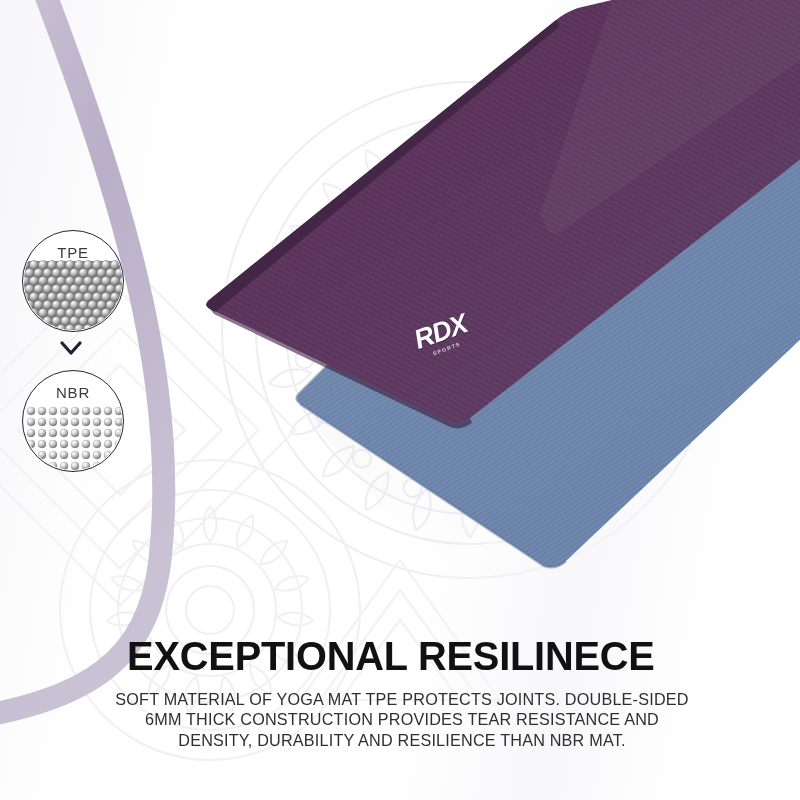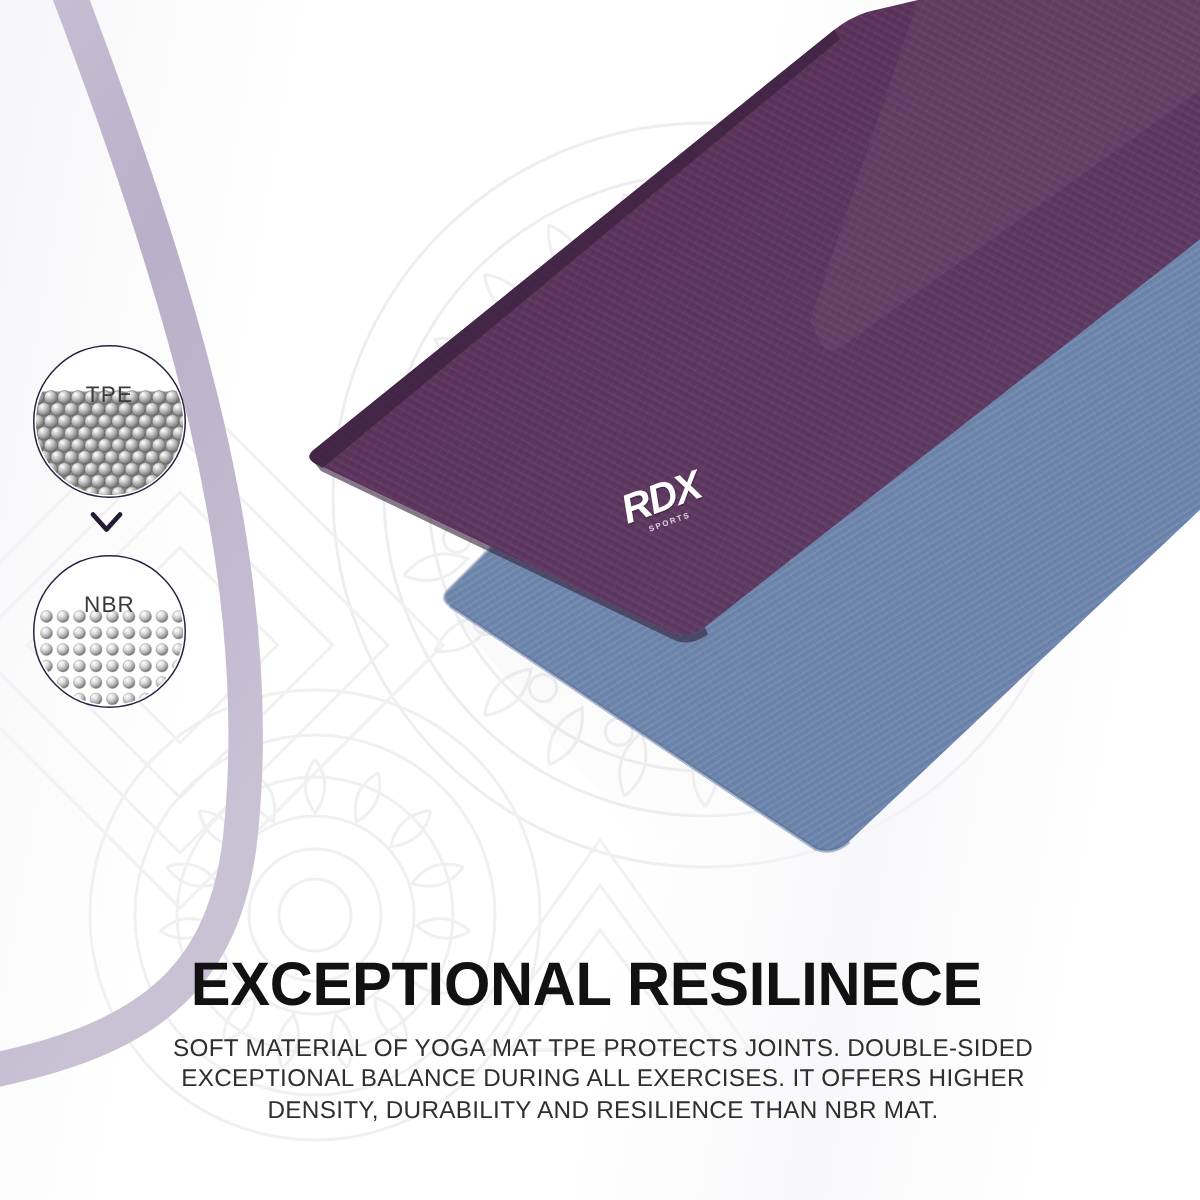--- a/index.html
+++ b/index.html
@@ -28,21 +28,21 @@
         transform:rotate(-20deg);transform-origin:50% 50%;}
   .logo .mark{font-size:27px;font-weight:bold;font-style:italic;color:#ffffff;
         letter-spacing:-1px;line-height:1;text-align:center;
         text-shadow:0 1px 1px rgba(0,0,0,.35);}
   .logo .tag{font-size:5.2px;color:#efeaf2;letter-spacing:1.3px;text-align:center;
         margin-top:1px;font-weight:bold;opacity:.85;}
 
   
   .badge{position:absolute;width:100px;height:100px;border-radius:50%;
          border:1.6px solid #2a2140;background:#ffffff;overflow:hidden;}
-  .badge .cap{position:absolute;top:24px;left:0;right:0;text-align:center;
+  .badge .cap{position:absolute;top:13px;left:0;right:0;text-align:center;
          font-size:15px;color:#3a3a3a;letter-spacing:.8px;z-index:3;}
   .badge .tex{position:absolute;left:0;right:0;bottom:0;top:0;z-index:2;}
   #badge-tpe{left:22px;top:230px;}
   #badge-nbr{left:22px;top:370px;}
 
   .chev{position:absolute;left:56px;top:336px;width:30px;height:24px;z-index:4;}
 
   
   .textblock{position:absolute;left:32px;top:636px;width:740px;z-index:6;text-align:center;}
   .headline{font-size:41px;font-weight:bold;color:#111111;letter-spacing:-.2px;
@@ -535,18 +535,18 @@
             <circle cx="96" cy="95" r="4.0"></circle>
         </g>
       </g>
     </svg>
   </div>
 
   <div class="textblock">
     <h1 class="headline">EXCEPTIONAL RESILINECE</h1>
     <p class="body-copy">
       <span>SOFT MATERIAL OF YOGA MAT TPE PROTECTS JOINTS. DOUBLE-SIDED</span>
-      <span>EXCEPTIONAL BALANCE DURING ALL EXERCISES. IT OFFERS HIGHER</span>
+      <span>6MM THICK CONSTRUCTION PROVIDES TEAR RESISTANCE AND</span>
       <span>DENSITY, DURABILITY AND RESILIENCE THAN NBR MAT.</span>
     </p>
   </div>
 
 </div>
 
 </body></html>

